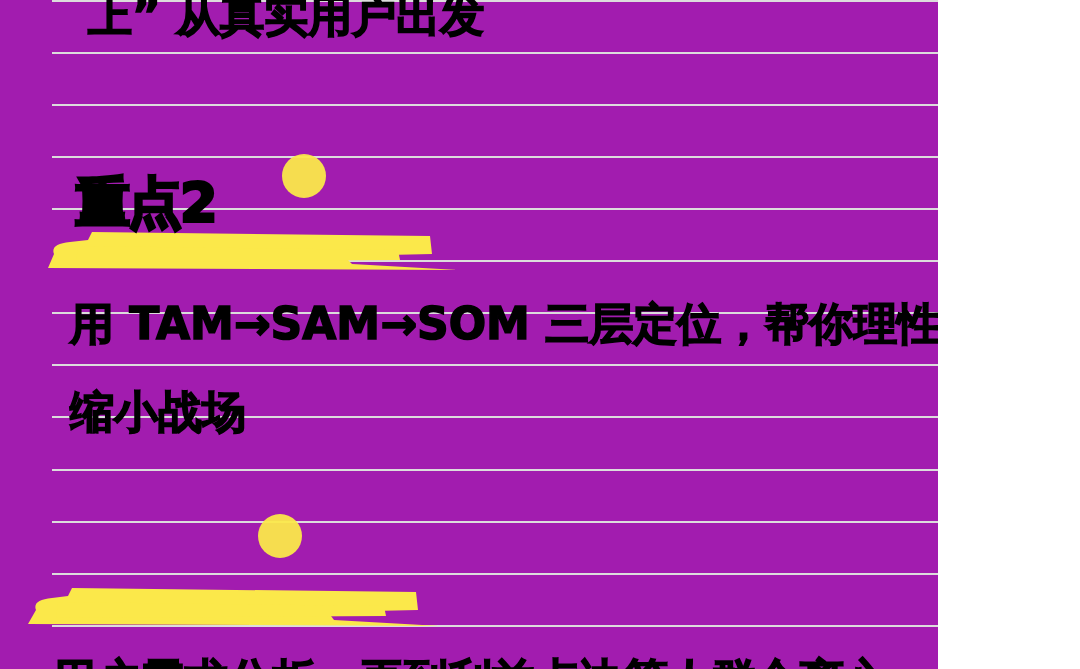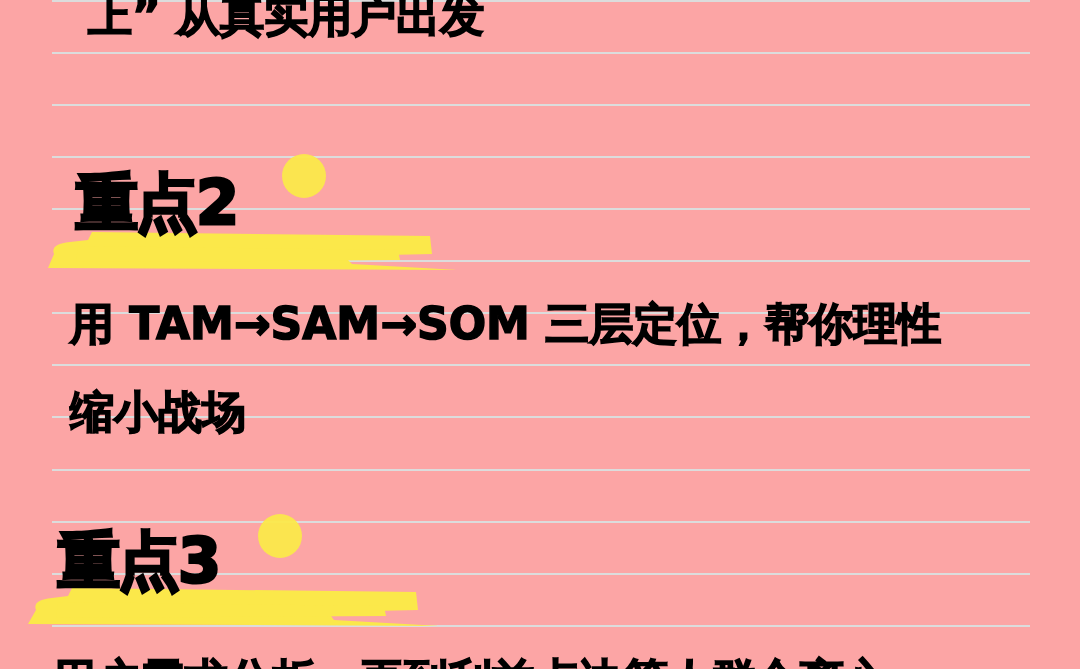--- a/index.html
+++ b/index.html
@@ -11,24 +11,24 @@
       width: 1080px;
       height: 669px;
       position: relative;
       overflow: hidden;
       font-family: "DejaVu Sans", "Liberation Sans", sans-serif;
       color: #000000;
     }
     .page {
       position: absolute;
       left: 0; top: 0;
-      width: 1080px;
+      width: 938px;
       height: 669px;
       overflow: hidden;
-      background: #fca5a5;
+      background: #a21caf;
     }
     .ruled-lines {
       position: absolute;
       left: 0; top: 0;
       width: 1080px;
       height: 669px;
       z-index: 0;
     }
     .rule {
       position: absolute;
@@ -50,21 +50,21 @@
       color: #000;
     }
     .top-line {
       left: 88px;
       top: -12px;
       font-size: 44px;
       line-height: 56px;
       -webkit-text-stroke: 1.5px #000;
     }
     .heading {
-      font-size: 62px;
+      font-size: 54px;
       line-height: 90px;
       -webkit-text-stroke: 3px #000;
       letter-spacing: -2px;
     }
     .heading-2 { left: 76px; top: 158px; }
     .heading-3 { left: 58px; top: 516px; }
     .body-line {
       left: 70px;
       font-size: 44px;
       line-height: 56px;
@@ -111,17 +111,16 @@
   <div class="text heading heading-2">重点2</div>
 
   <div class="text body-line body-line-1">用 TAM→SAM→SOM 三层定位，帮你理性</div>
   <div class="text body-line body-line-2">缩小战场</div>
 
   <svg class="highlight" style="left:28px; top:508px;" width="420" height="122" viewBox="0 0 420 122">
     <circle cx="252" cy="28" r="22" fill="#fbe84a" opacity="0.95"></circle>
     <path d="M44 80 L388 84 L390 102 L300 104 L306 112 L412 118 L0 116 L8 102 Q4 92 24 90 L40 88 Z" fill="#fbe84a"></path>
     <path d="M30 94 L356 98 L358 108 L28 110 Z" fill="#fbe84a"></path>
   </svg>
-  <div class="text heading heading-3">重点3</div>
 
   <div class="text cut-line">用户需求分析，再到利益点决策人群合离心</div>
 
 </div>
 
 </body></html>

